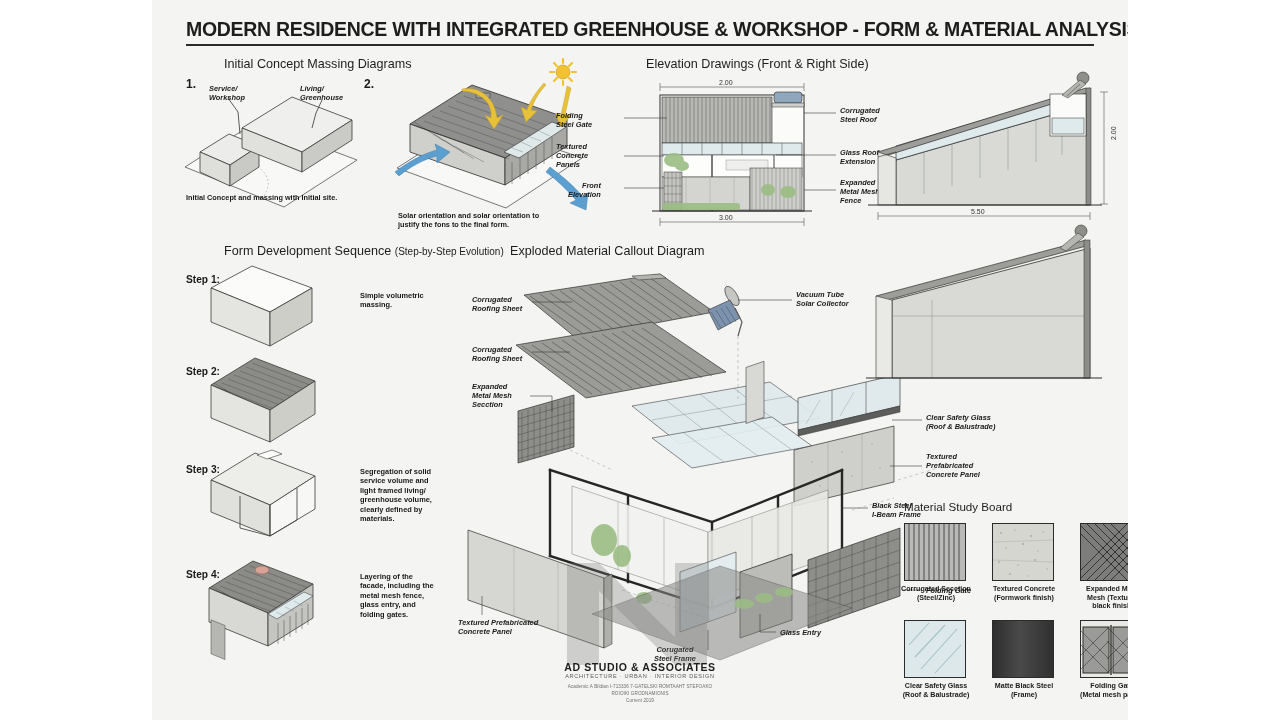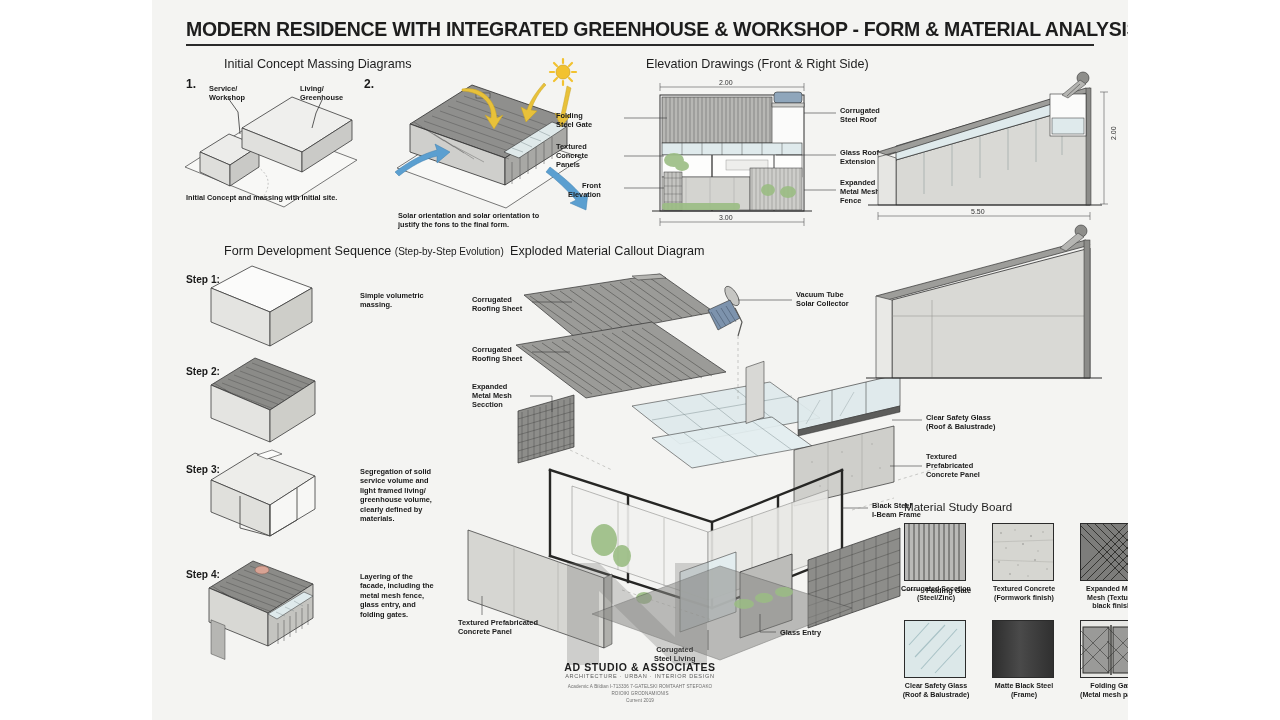--- a/index.html
+++ b/index.html
@@ -32,21 +32,21 @@
 
   
   .sec-head {
     position: absolute; font-size: 12.6px; color: #1d1d1d; white-space: nowrap; margin-left: 38px;
   }
   .sec-head .sub { font-size: 10px; font-weight: normal; }
 
   
   .lbl {
     position: absolute; font-size: 7.4px; font-weight: bold; line-height: 1.22;
-    color: #1a1a1a; white-space: pre-line;
+    color: #1a1a1a; white-space: pre-line; font-style: italic;
   }
   .num {
     position: absolute; font-size: 12px; font-weight: bold; color: #1a1a1a;
   }
   .step {
     position: absolute; font-size: 10.2px; font-weight: bold; color: #1a1a1a;
     white-space: nowrap;
   }
   .desc {
     position: absolute; font-size: 7.4px; font-weight: bold; line-height: 1.28;
@@ -742,21 +742,21 @@
     <div class="lbl" style="left:774px; top:413px;">Clear Safety Glass
 (Roof &amp; Balustrade)</div>
     <div class="lbl" style="left:774px; top:452px;">Textured
 Prefabricated
 Concrete Panel</div>
     <div class="lbl" style="left:720px; top:501px;">Black Steel
 I-Beam Frame</div>
     <div class="lbl" style="left:774px; top:586px;">Folding Gate</div>
 
     <div class="lbl" style="left:502px; top:645px; text-align:center;">Corugated
-Steel Living</div>
+Steel Frame</div>
     <div class="lbl" style="left:628px; top:628px;">Glass Entry</div>
 
     <svg class="layer" width="976" height="720">
       <polygon points="740,378 740,300 938,248 938,378" fill="#d9d9d5" stroke="#2f2f2f" stroke-width="0.8"></polygon>
       <polygon points="724,296 934,240 938,245 728,302" fill="#9d9d9a" stroke="#2f2f2f" stroke-width="0.7"></polygon>
       <polygon points="724,296 724,378 740,378 740,300" fill="#e9e9e6" stroke="#2f2f2f" stroke-width="0.6"></polygon>
       <line x1="740" y1="316" x2="938" y2="316" stroke="#8e8e8b" stroke-width="0.5"></line>
       <line x1="780" y1="300" x2="780" y2="378" stroke="#8e8e8b" stroke-width="0.5"></line>
       <rect x="932" y="240" width="6" height="138" fill="#8c8c89" stroke="#2f2f2f" stroke-width="0.5"></rect>
       <g>

